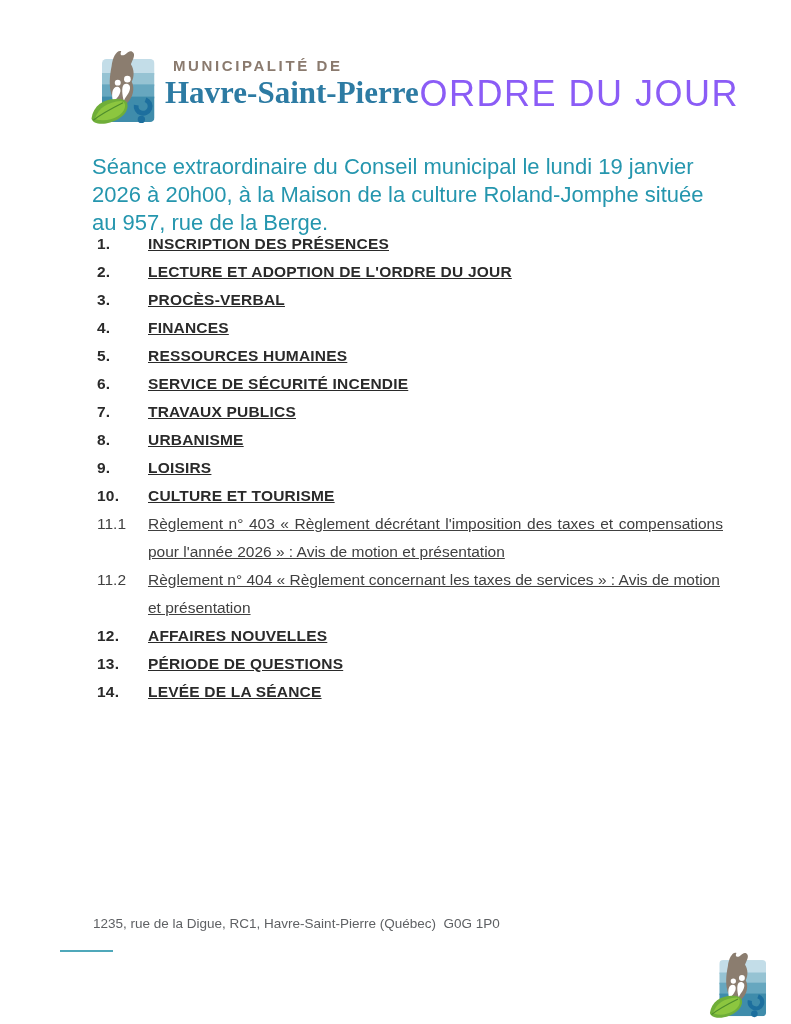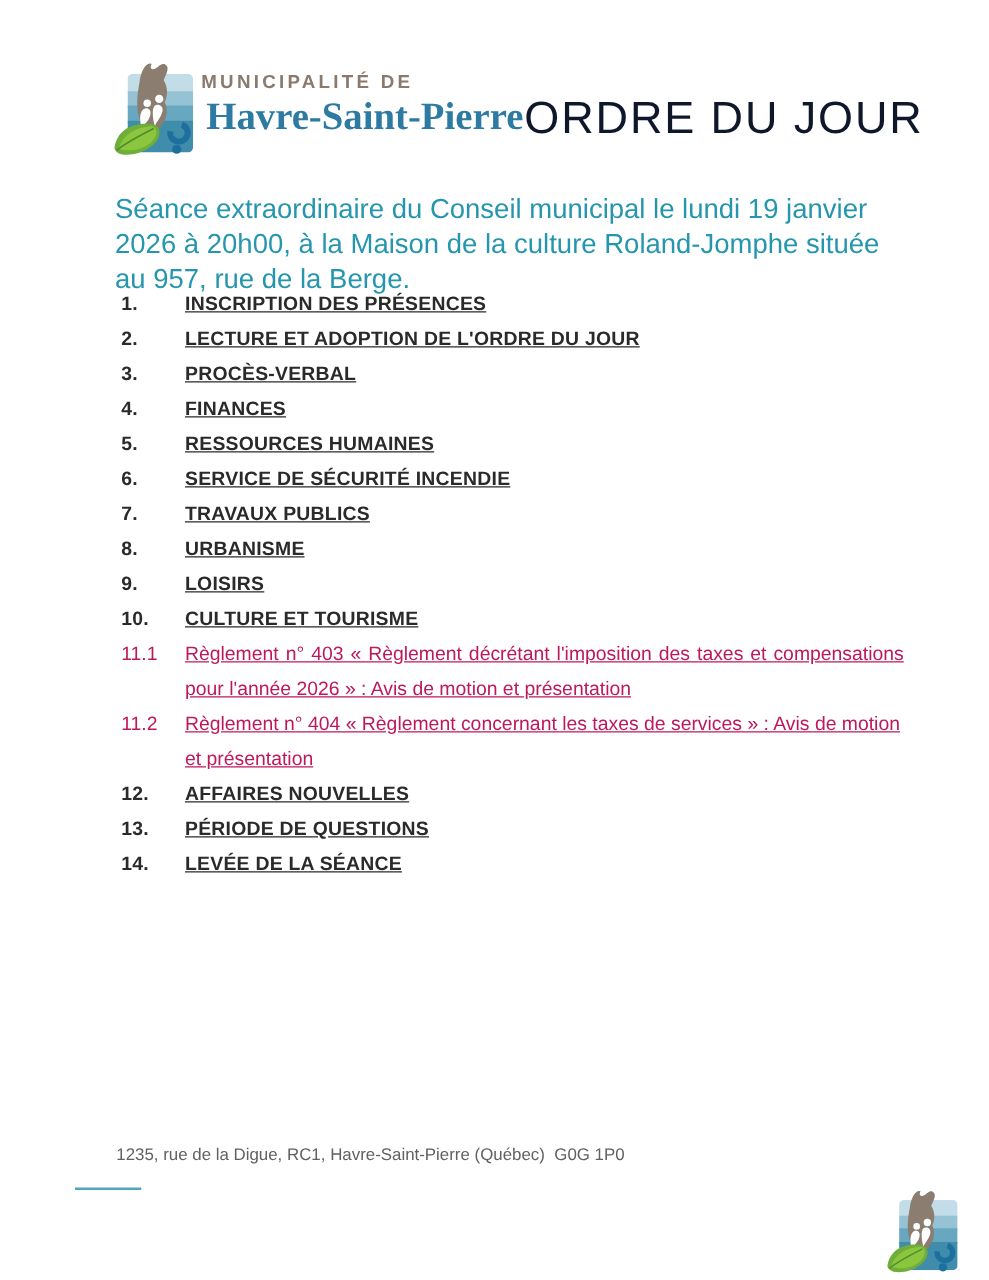--- a/index.html
+++ b/index.html
@@ -13,48 +13,48 @@
     width:791px;height:1024px;
     background:#ffffff;
     overflow:hidden;
   }
 
   
   .brand-emblem{position:absolute;left:88px;top:42px;width:70px;height:90px;}
   .brand-text{position:absolute;left:161px;top:58px;line-height:1;}
   .brand-org{
     font-size:15px;font-weight:700;letter-spacing:2.6px;
-    color:#8a7a6e;margin:0 0 3px 0;
+    color:#8a7a6e;margin:0 0 3px 12px;
   }
   .brand-name{
     font-family:"Liberation Serif","DejaVu Serif",serif;
     font-size:31px;font-weight:700;color:#2d7ba3;margin:4px;
   }
   .doc-title{
     position:absolute;right:52px;top:76px;
     font-size:36px;font-weight:400;letter-spacing:1.5px;
-    color:#0f172a;line-height:1;
+    color:#8b5cf6;line-height:1;
   }
 
   
   .intro{
     position:absolute;left:92px;top:153px;width:640px;
     color:#2596ae;font-size:22px;line-height:28px;
   }
 
   
   .agenda{
     position:absolute;left:97px;top:230px;width:626px;
     color:#2a2a2a;font-size:15.5px;line-height:28px;
   }
   .row{display:flex;align-items:flex-start;}
   .row .num{flex:none;width:51px;}
   .row .label{flex:1;text-decoration:underline;}
   .row.main{font-weight:700;letter-spacing:0.2px;}
-  .row.sub{font-weight:400;color:#be185d;letter-spacing:0;}
+  .row.sub{font-weight:400;color:#404040;letter-spacing:0;}
   .row.sub .num{font-weight:400;}
   .row.sub.justify .label{text-align:justify;}
 
   
   .footer-rule{
     position:absolute;left:60px;top:950px;width:53px;height:2px;
     background:#4fa8ba;
   }
   .footer-text{
     position:absolute;left:93px;top:914px;

